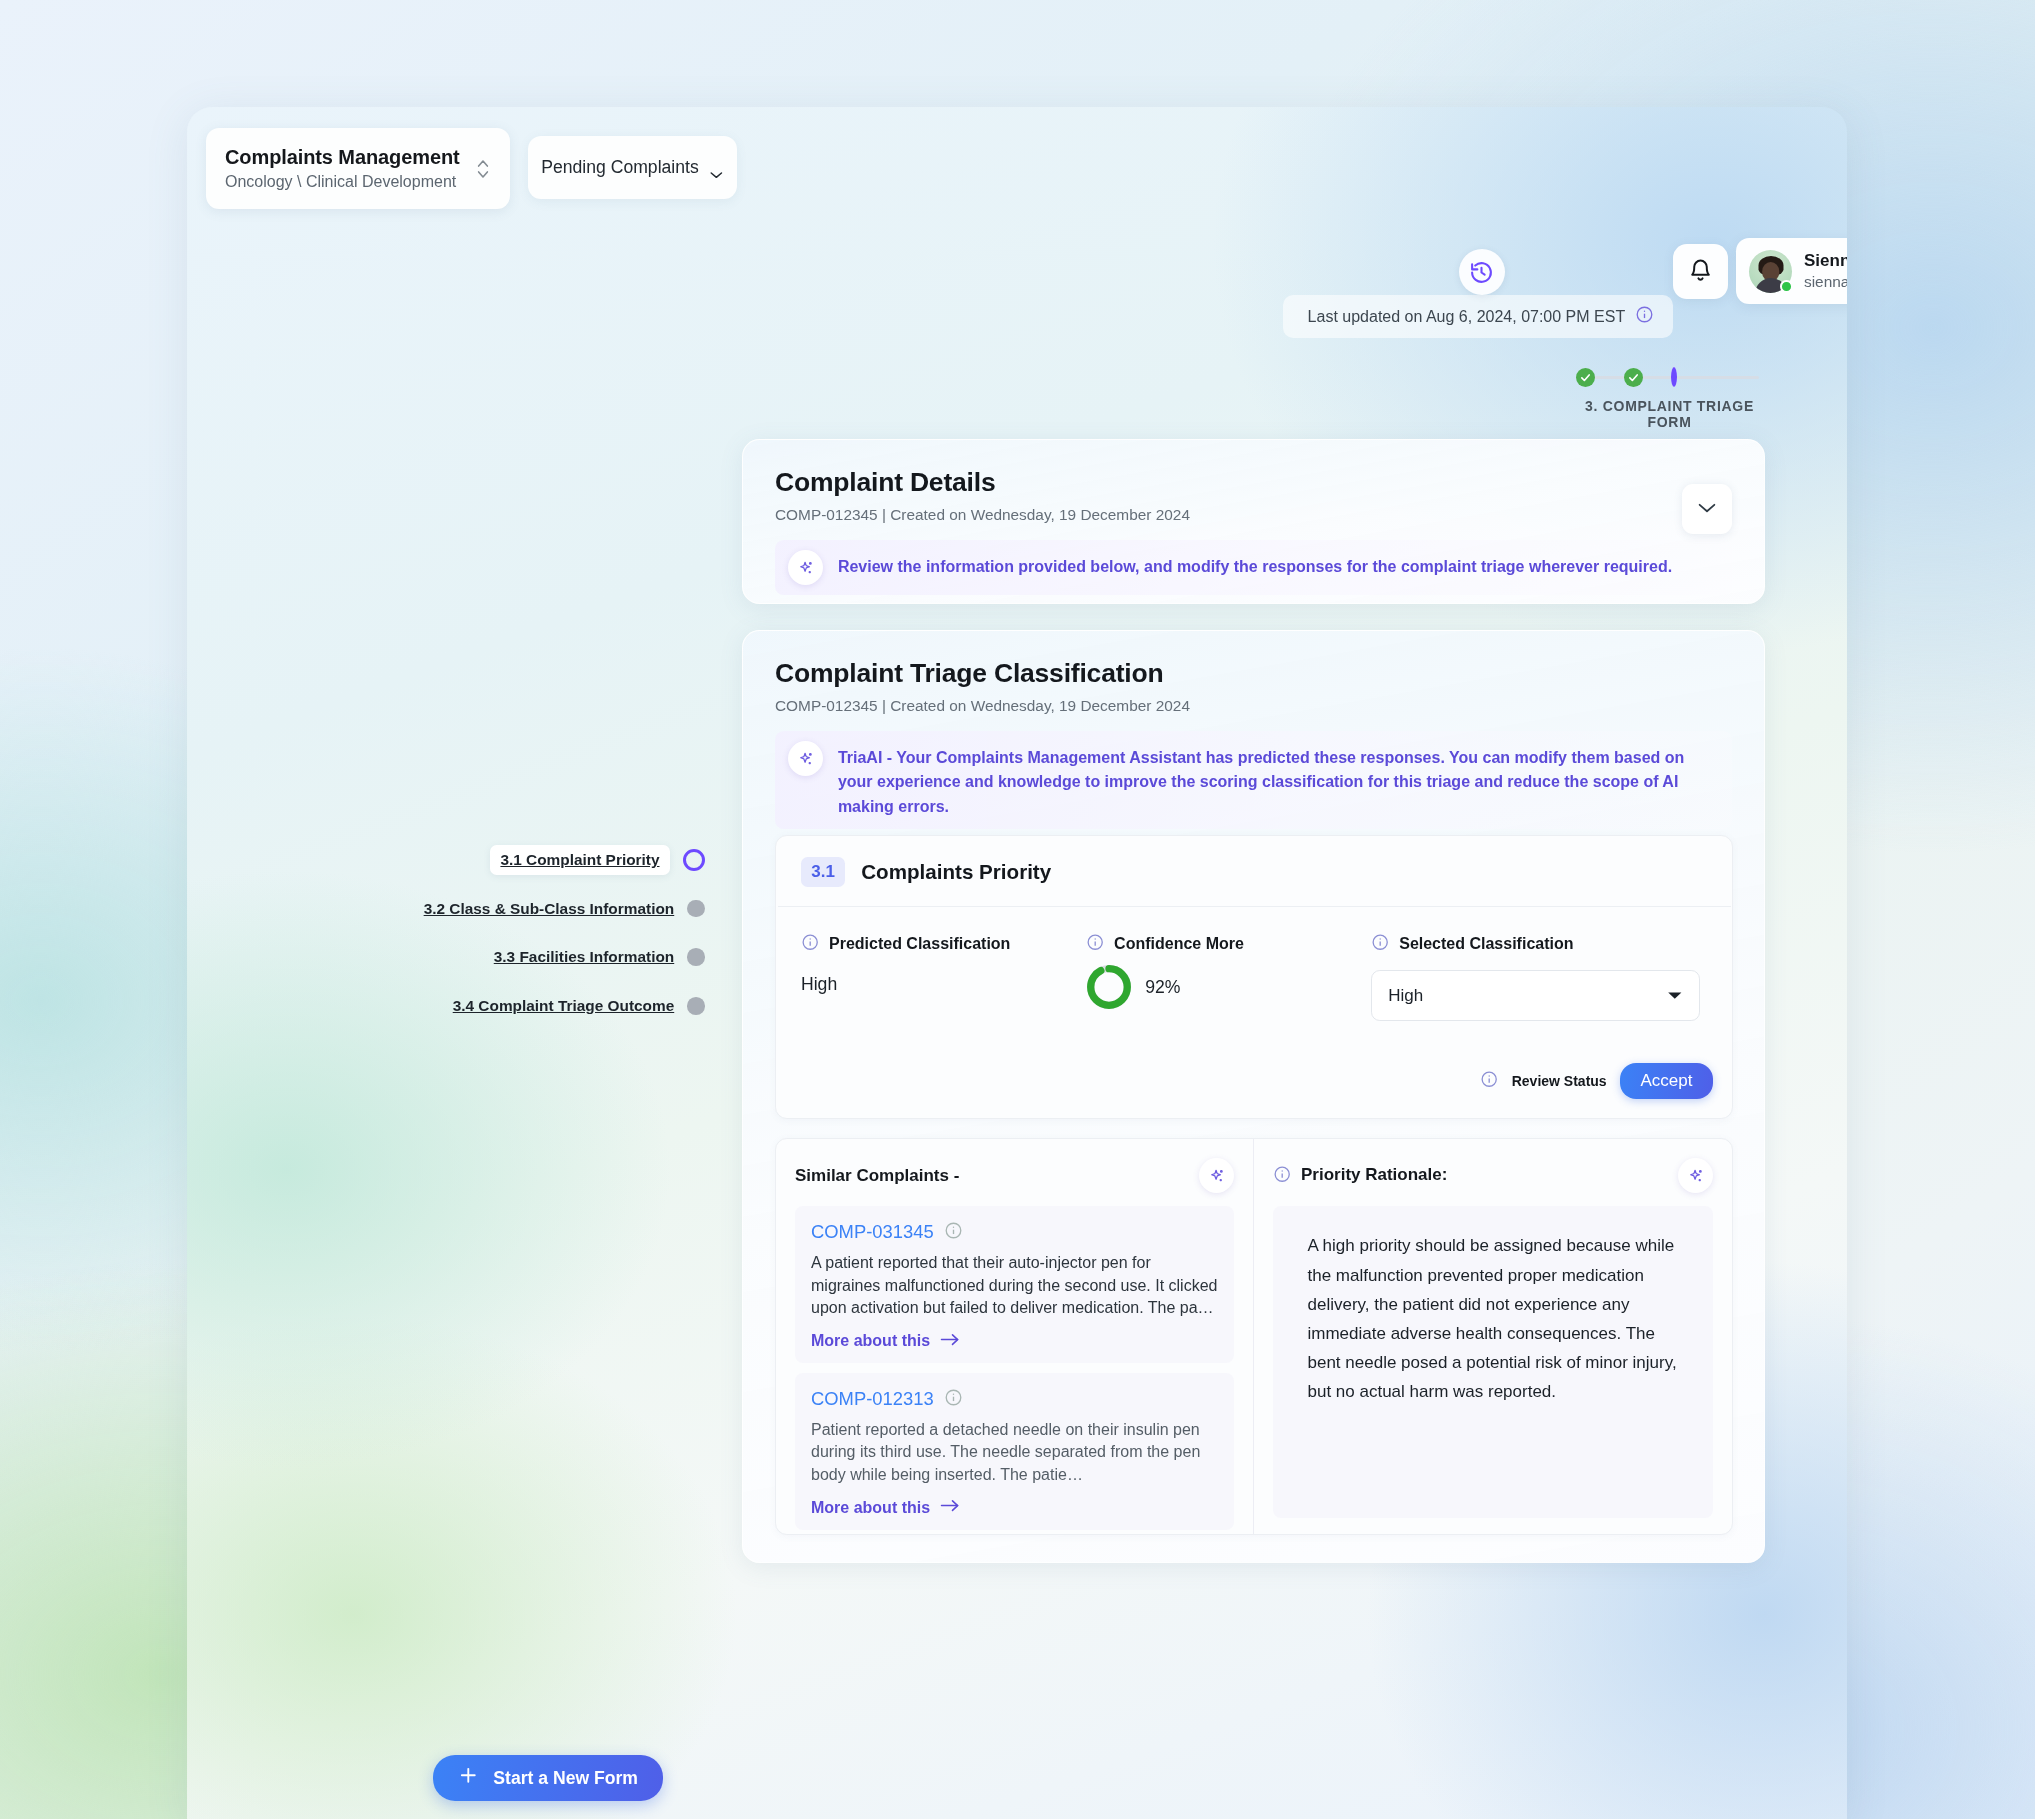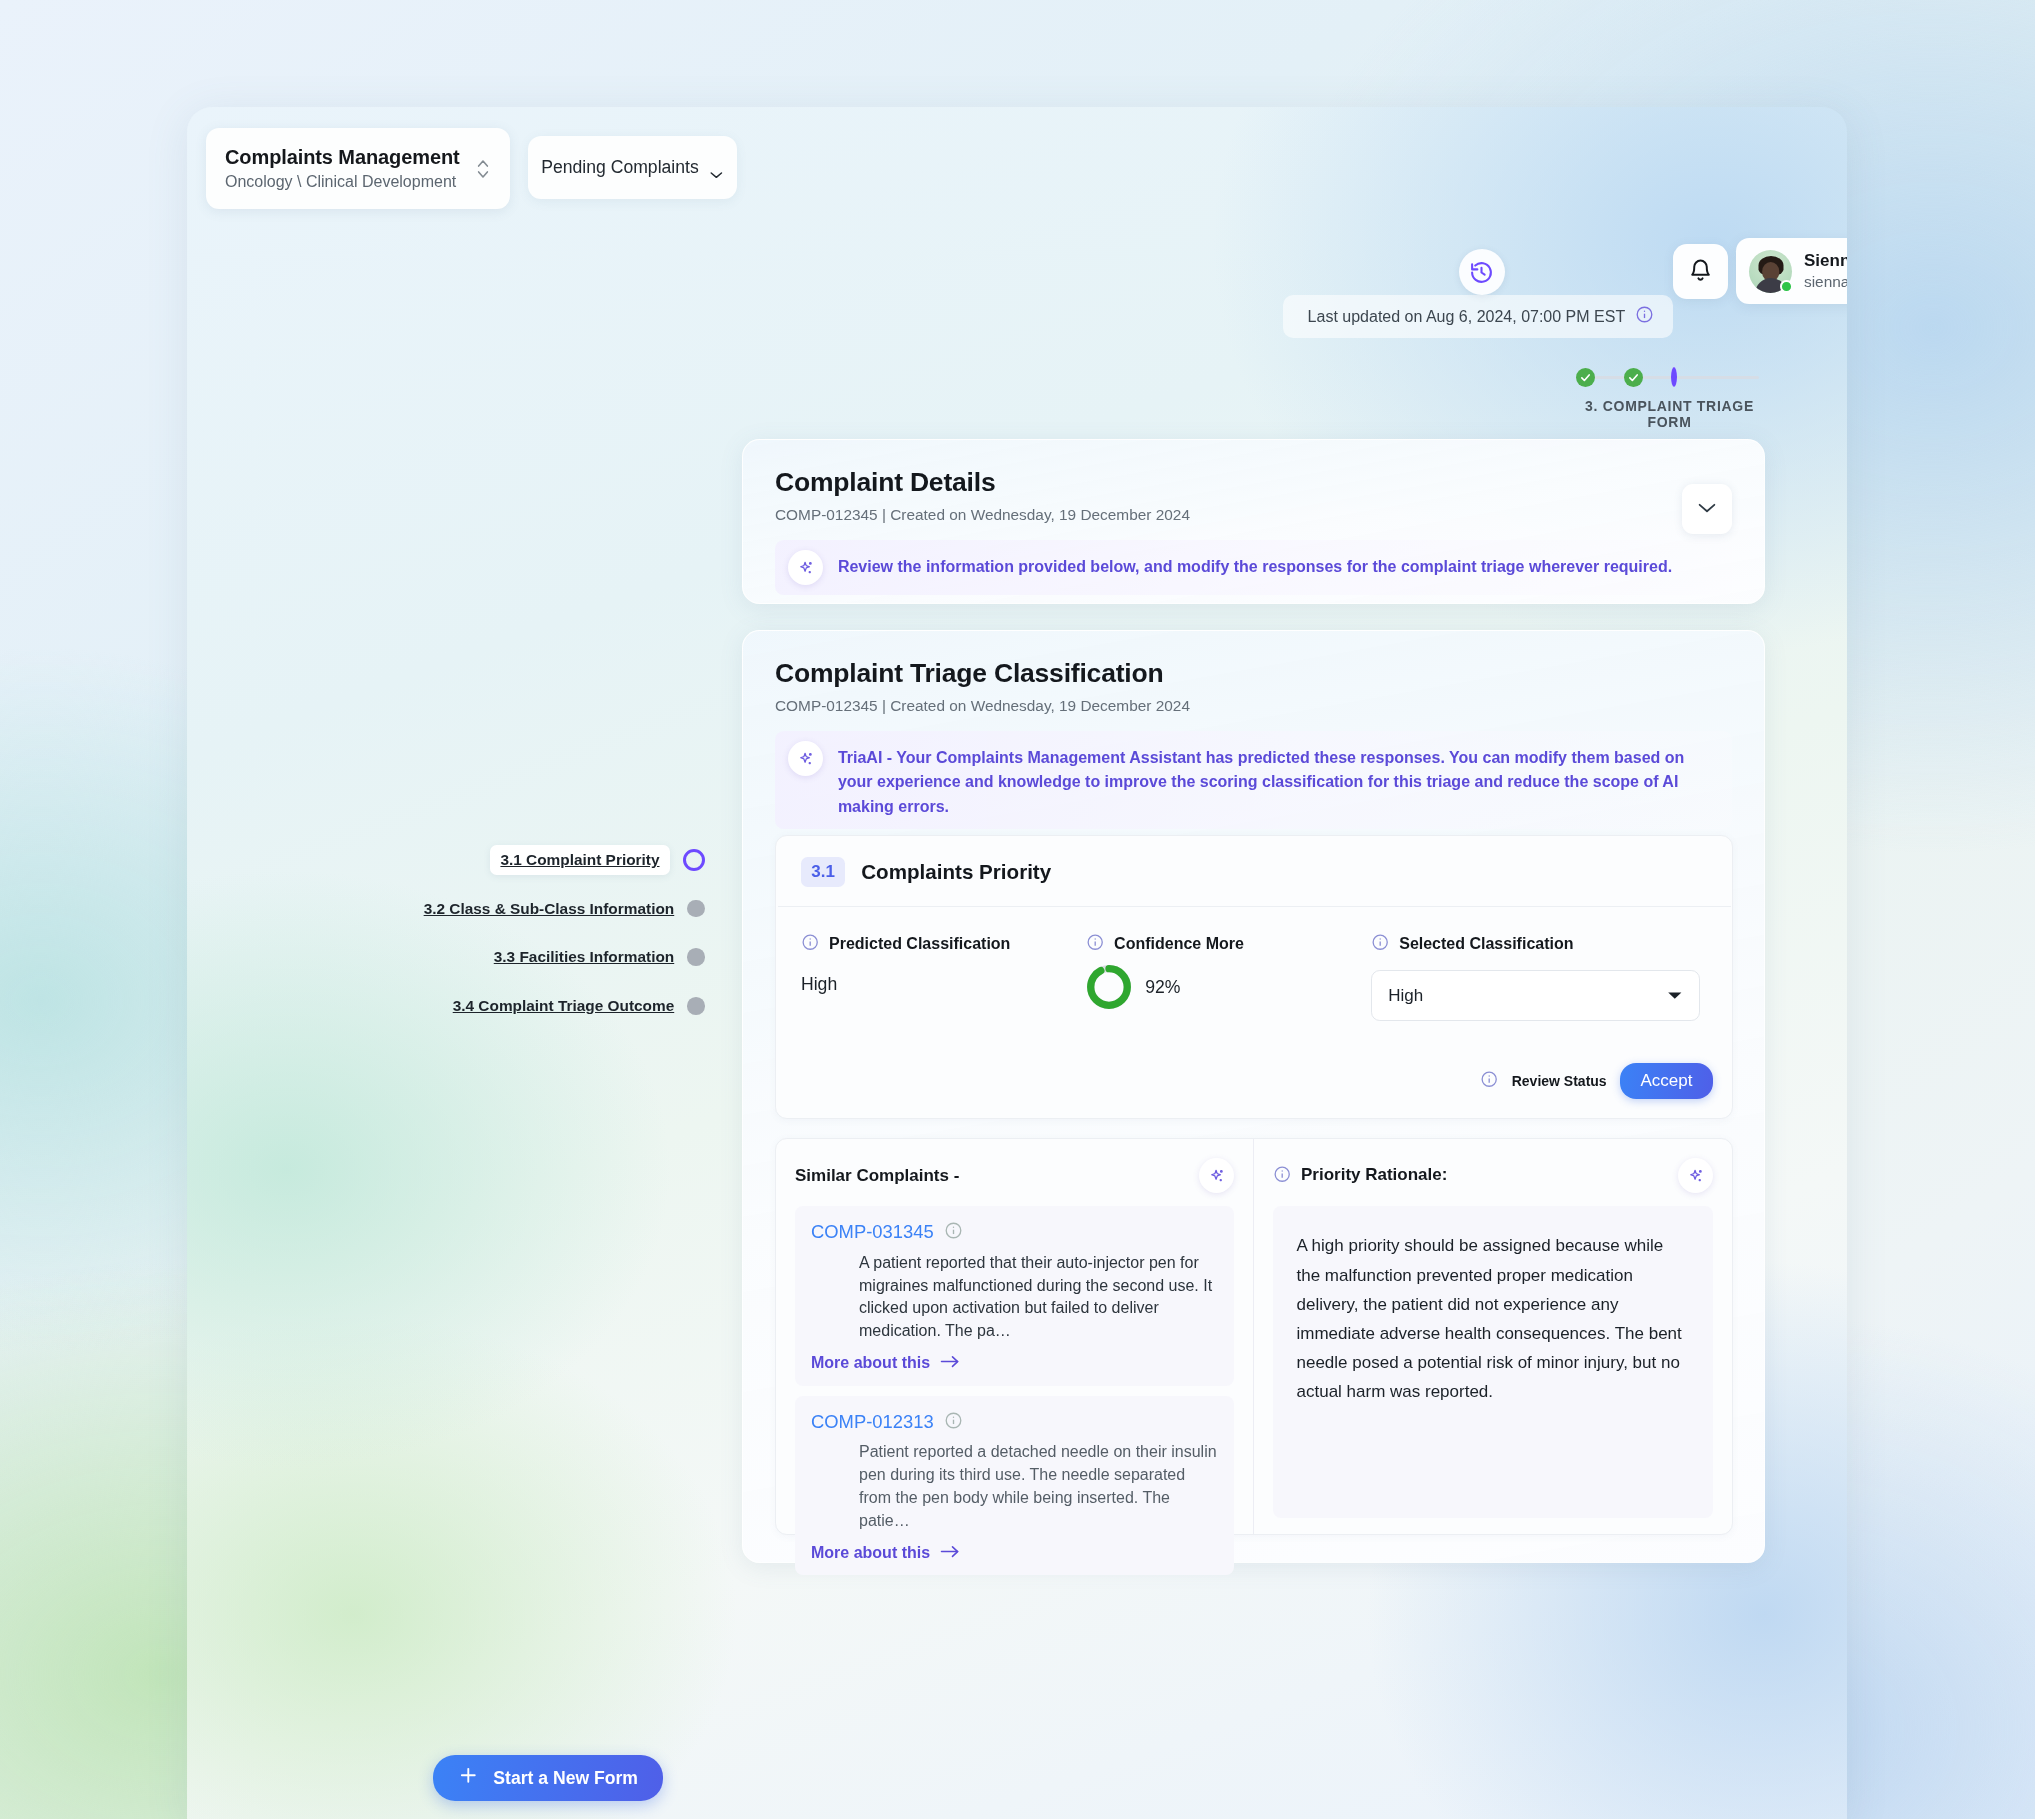--- a/index.html
+++ b/index.html
@@ -249,32 +249,31 @@
   }
   .complaint-item{
     background:#f7f7fc; border-radius:8px; padding:14.7px 16px 13.2px 16px;
     margin-top:10.3px;
   }
   .complaint-id-row{ display:flex; align-items:center; gap:10.3px; }
   .complaint-id{ font-size:18.4px; color:#3b82f6; font-weight:400; }
   .complaint-desc{
     margin-top:8.8px; font-size:16px; line-height:1.42; color:#2a3views;
     color:#2d353d;
-    margin-left:48px;
   }
   .complaint-desc.muted{ color:#545d66; }
   .more-link{
     margin-top:11.8px; display:flex; align-items:center; gap:10.3px;
     font-size:16px; font-weight:700; color:#5b4ad8;
   }
   .rationale-box{
     background:#f7f7fc; border-radius:8px; padding:25px 23.5px;
     margin-top:10.3px; height:312px;
   }
-  .rationale-text{ font-size:17px; line-height:1.72; color:#1b2128; }
+  .rationale-text{ font-size:17px; line-height:1.72; color:#1b2128;margin-left:11px; }
 
   
   .new-form-btn{
     position:absolute; left:246px; top:1648px;
     background:linear-gradient(100deg,#3b82f6 0%,#4f5fe8 100%);
     color:#fff; border-radius:22px; height:46px; padding:0 25px;
     display:flex; align-items:center; gap:14.7px;
     font-size:17.6px; font-weight:700;
     box-shadow:0 4.4px 14.7px rgba(60,110,230,0.32);
   }

